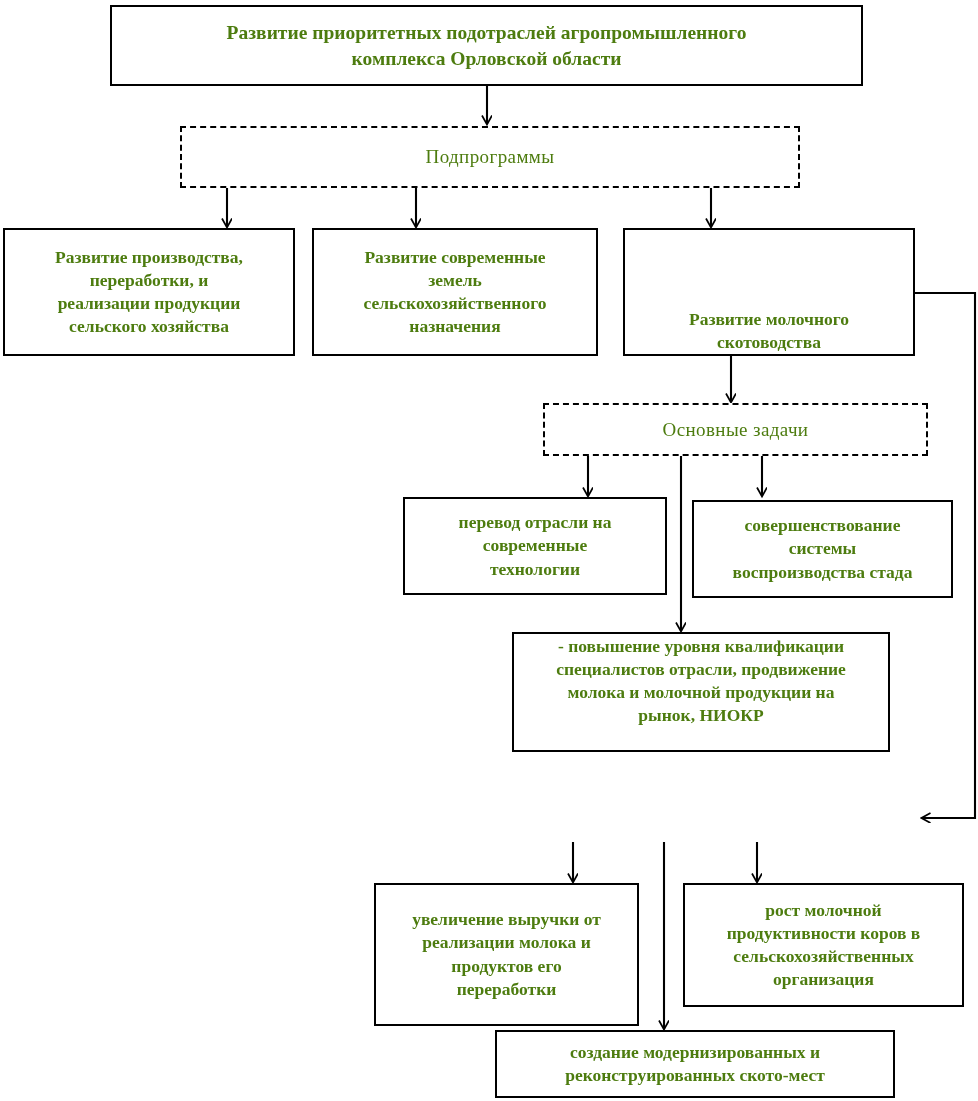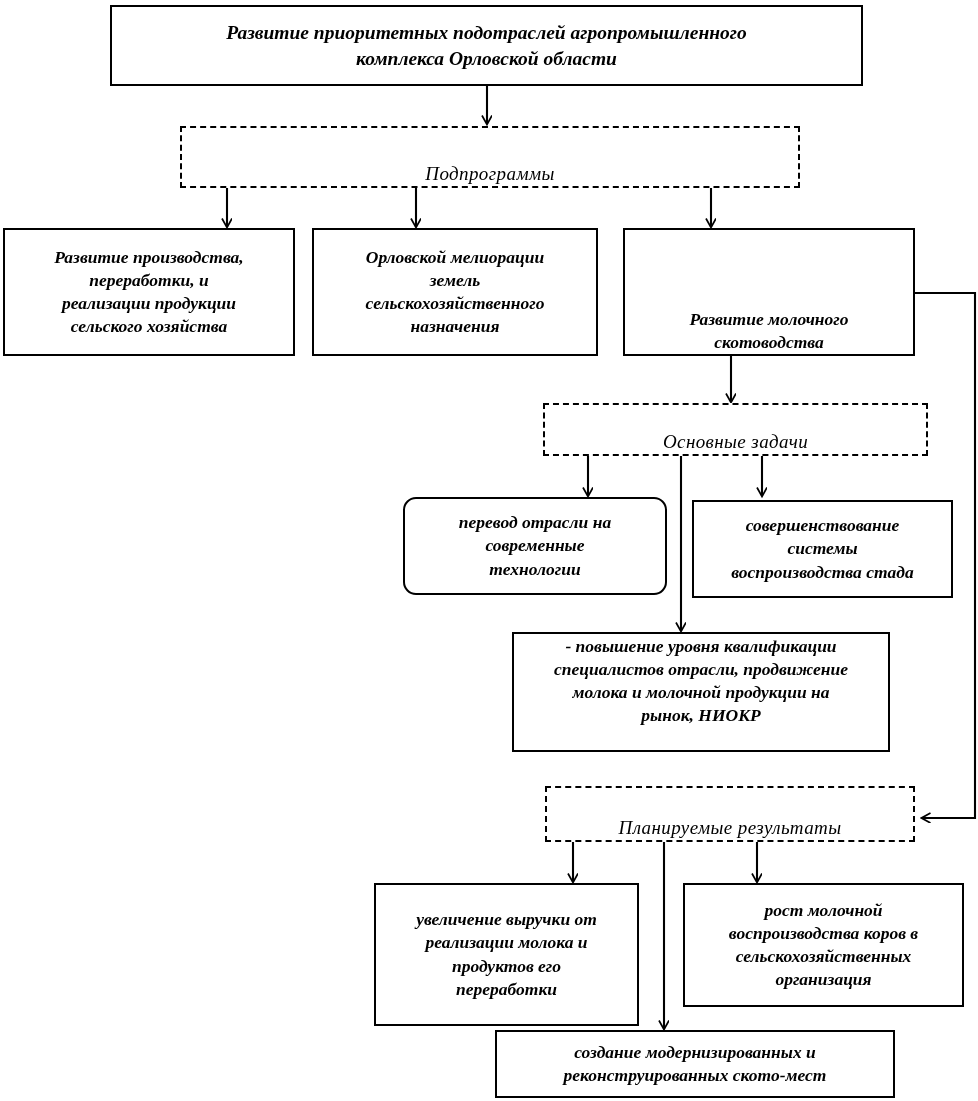--- a/index.html
+++ b/index.html
@@ -25,39 +25,37 @@
     height: 1101px;
     pointer-events: none;
   }
   .node {
     position: absolute;
     box-sizing: border-box;
     display: flex;
     align-items: center;
     justify-content: center;
     text-align: center;
-    color: #000000;
+    color: #4d7c0f;
     background: #ffffff;
-    font-style: italic;
   }
   .node .node-label {
     display: block;
     width: 100%;
     padding: 0 6px;
     box-sizing: border-box;
     font-weight: bold;
     line-height: 1.32;
     white-space: pre-line;
   }
   .solid {
     border: 2px solid #000000;
   }
   .dashed {
     border: 2px dashed #000000;
-    align-items: flex-end;
   }
   .t-title .node-label { font-size: 19.5px; }
   .t-group .node-label { font-size: 19px; font-weight: normal; letter-spacing: 0.4px; }
   .t-box   .node-label { font-size: 17.5px; }
 </style>
 </head>
 <body>
 
 <div id="diagram-root">
 
@@ -99,68 +97,65 @@
   </div>
 
   <div class="node solid t-box" style="left:3px; top:228px; width:292px; height:128px;align-items:center;">
     <span class="node-label">Развитие производства,
 переработки, и
 реализации продукции
 сельского хозяйства</span>
   </div>
 
   <div class="node solid t-box" style="left:312px; top:228px; width:286px; height:128px;">
-    <span class="node-label">Орловской мелиорации
+    <span class="node-label">Развитие современные
 земель
 сельскохозяйственного
 назначения</span>
   </div>
 
   <div class="node solid t-box" style="left:623px; top:228px; width:292px; height:128px; align-items:flex-end; padding-top:10px;">
     <span class="node-label">Развитие молочного
 скотоводства</span>
   </div>
 
   <div class="node dashed t-group" style="left:543px; top:403px; width:385px; height:53px;">
     <span class="node-label">Основные задачи</span>
   </div>
 
-  <div class="node solid t-box" style="left:403px; top:497px; width:264px; height:98px;border-radius:13px;">
+  <div class="node solid t-box" style="left:403px; top:497px; width:264px; height:98px;">
     <span class="node-label">перевод отрасли на
 современные
 технологии</span>
   </div>
 
   <div class="node solid t-box" style="left:692px; top:500px; width:261px; height:98px;">
     <span class="node-label">совершенствование
 системы
 воспроизводства стада</span>
   </div>
 
   <div class="node solid t-box" style="left:512px; top:632px; width:378px; height:120px; align-items:flex-start; padding-top:1px;">
     <span class="node-label">- повышение уровня квалификации
 специалистов отрасли, продвижение
 молока и молочной продукции на
 рынок, НИОКР</span>
   </div>
 
-  <div class="node dashed t-group" style="left:545px; top:786px; width:370px; height:56px;">
-    <span class="node-label">Планируемые  результаты</span>
-  </div>
 
   <div class="node solid t-box" style="left:374px; top:883px; width:265px; height:143px;">
     <span class="node-label">увеличение выручки от
 реализации молока и
 продуктов его
 переработки</span>
   </div>
 
   <div class="node solid t-box" style="left:683px; top:883px; width:281px; height:124px;">
     <span class="node-label">рост молочной
-воспроизводства коров в
+продуктивности коров в
 сельскохозяйственных
 организация</span>
   </div>
 
   <div class="node solid t-box" style="left:495px; top:1030px; width:400px; height:68px;">
     <span class="node-label">создание модернизированных и
 реконструированных ското-мест</span>
   </div>
 
 </div>

